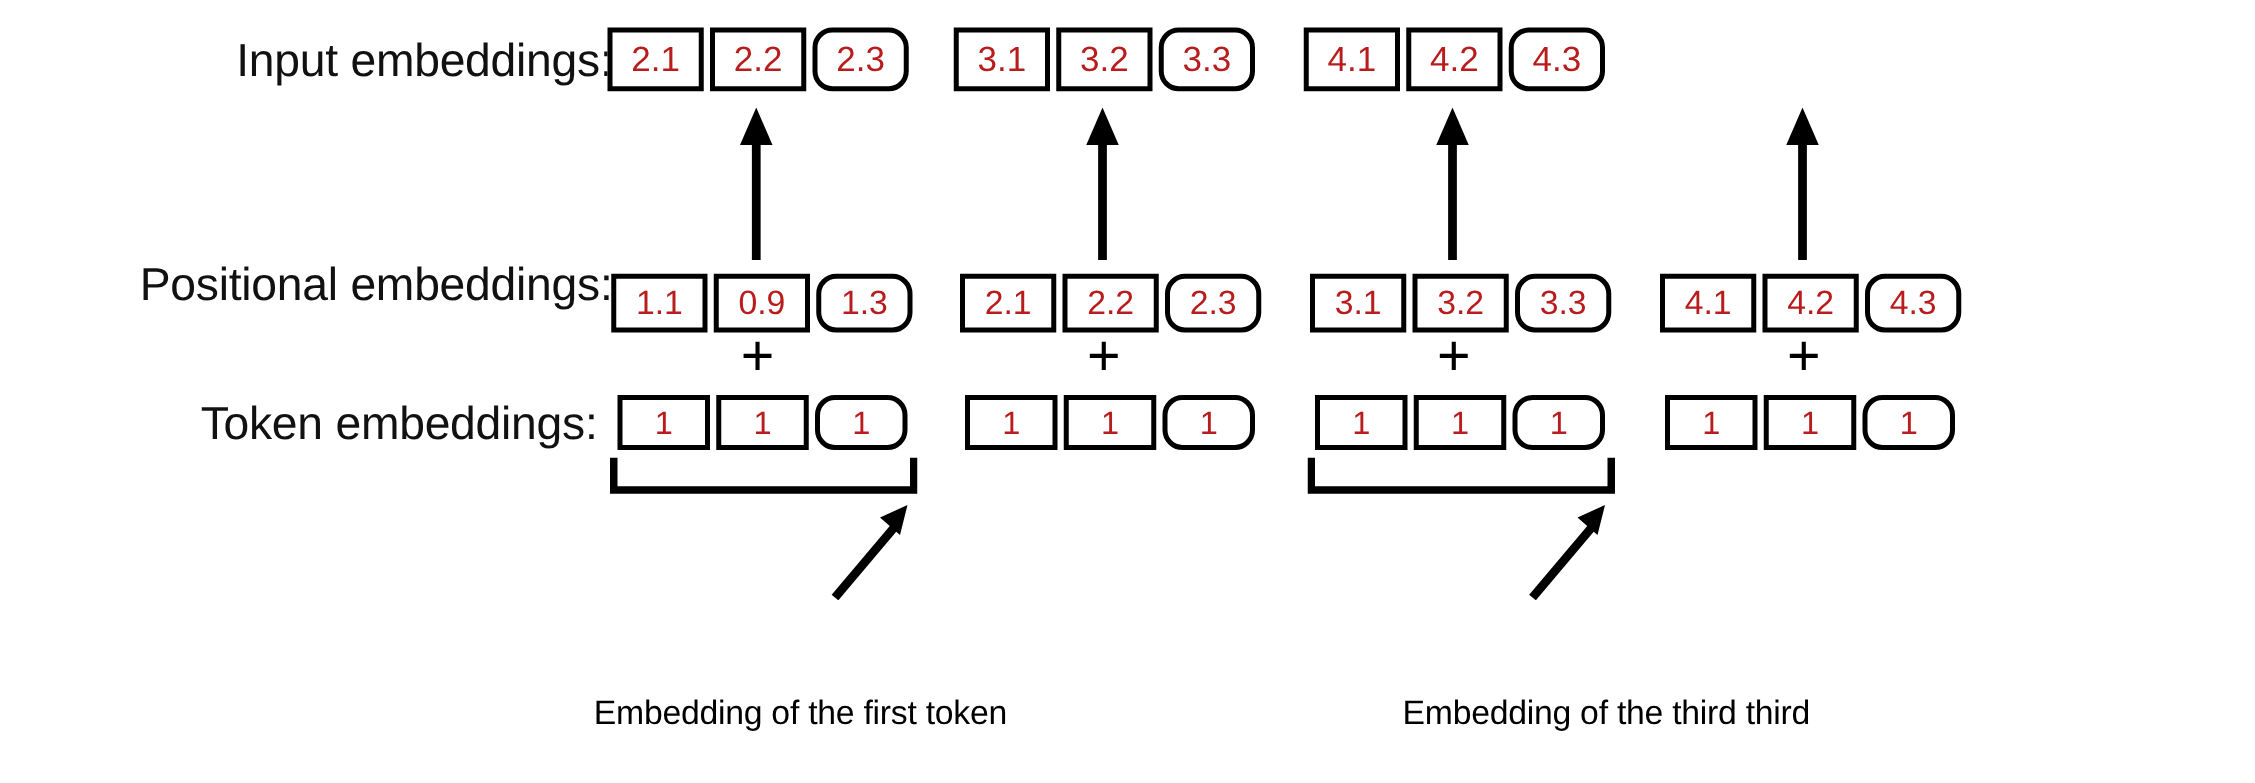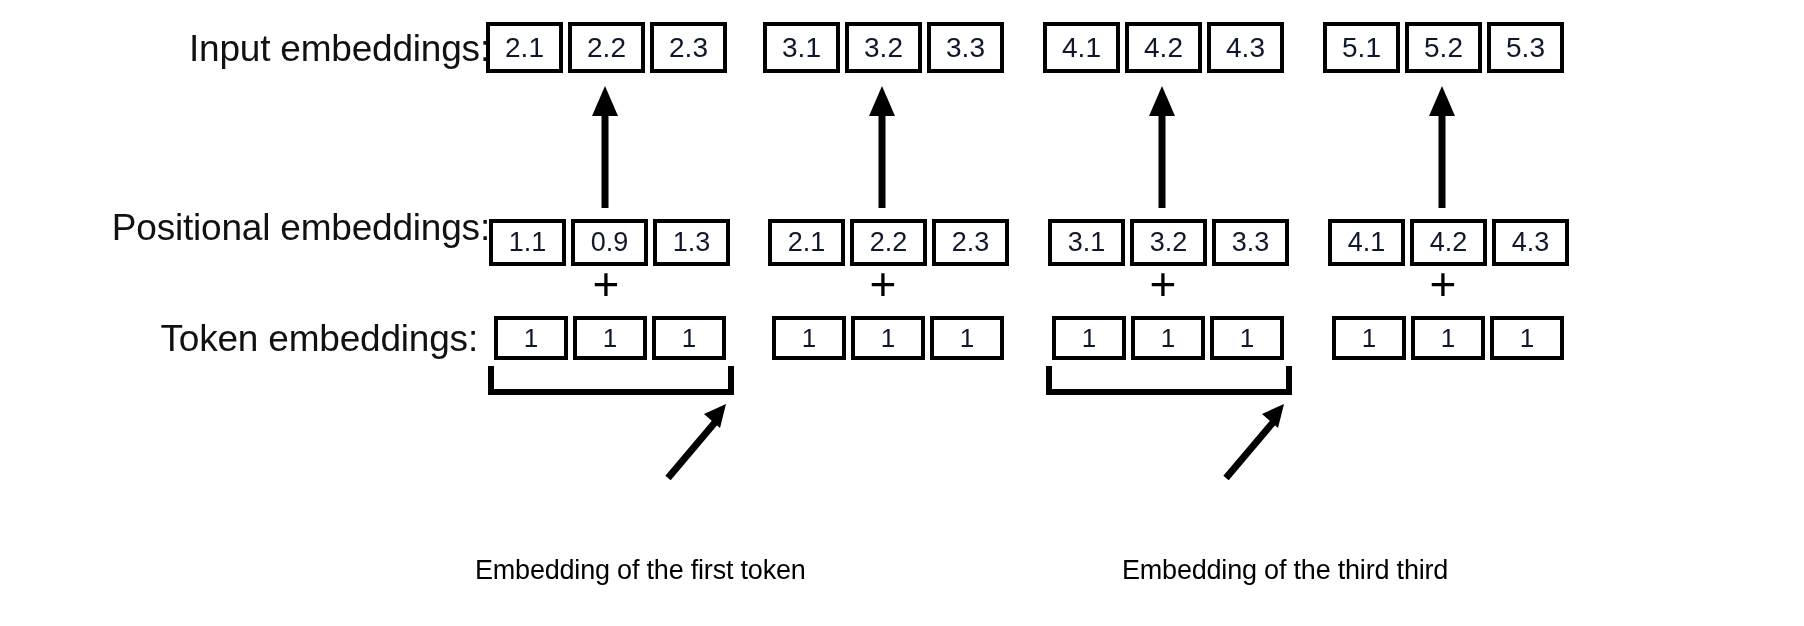--- a/index.html
+++ b/index.html
@@ -29,25 +29,25 @@
   .group{position:absolute;display:flex;}
   .cell{
     box-sizing:border-box;
     border:4px solid #000;
     background:#fff;
     display:flex;
     align-items:center;
     justify-content:center;
     font-size:27px;
     line-height:1;
-    color:#0f172a;
+    color:#b91c1c;
     margin-right:5px;
     font-family:"Liberation Sans", sans-serif;
   }
-  .cell:last-child{margin-right:0;}
+  .cell:last-child{margin-right:0;border-radius:16px;}
 
   .row-input .cell{width:77px;height:51px;font-size:28px;}
   .row-pos   .cell{width:77px;height:47px;font-size:27px;margin-top:11px;}
   .row-tok   .cell{width:74px;height:44px;font-size:26px;}
 
   
   .plus{
     position:absolute;
     font-size:46px;
     line-height:1;
@@ -95,25 +95,20 @@
     <div class="cell">3.2</div>
     <div class="cell">3.3</div>
   </div>
 
   <div class="group row-input" style="left:1043px;top:22px;">
     <div class="cell">4.1</div>
     <div class="cell">4.2</div>
     <div class="cell">4.3</div>
   </div>
 
-  <div class="group row-input" style="left:1323px;top:22px;">
-    <div class="cell">5.1</div>
-    <div class="cell">5.2</div>
-    <div class="cell">5.3</div>
-  </div>
 
   <div class="varrow" style="left:605px;top:86px;">
     <svg width="34" height="122" viewBox="0 0 34 122">
       <line x1="17" y1="122" x2="17" y2="24" stroke="#000" stroke-width="7"></line>
       <polygon points="17,0 4,30 30,30" fill="#000"></polygon>
     </svg>
   </div>
   <div class="varrow" style="left:882px;top:86px;">
     <svg width="34" height="122" viewBox="0 0 34 122">
       <line x1="17" y1="122" x2="17" y2="24" stroke="#000" stroke-width="7"></line>

